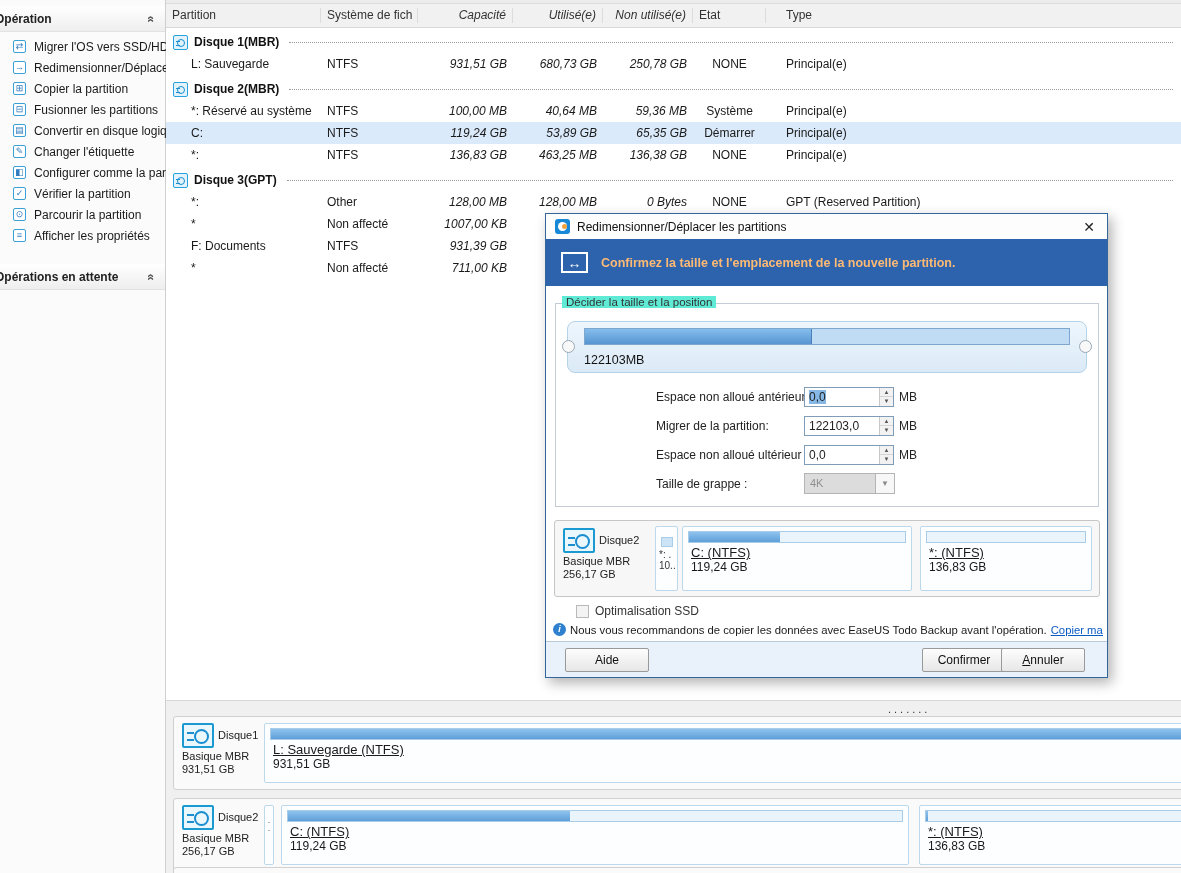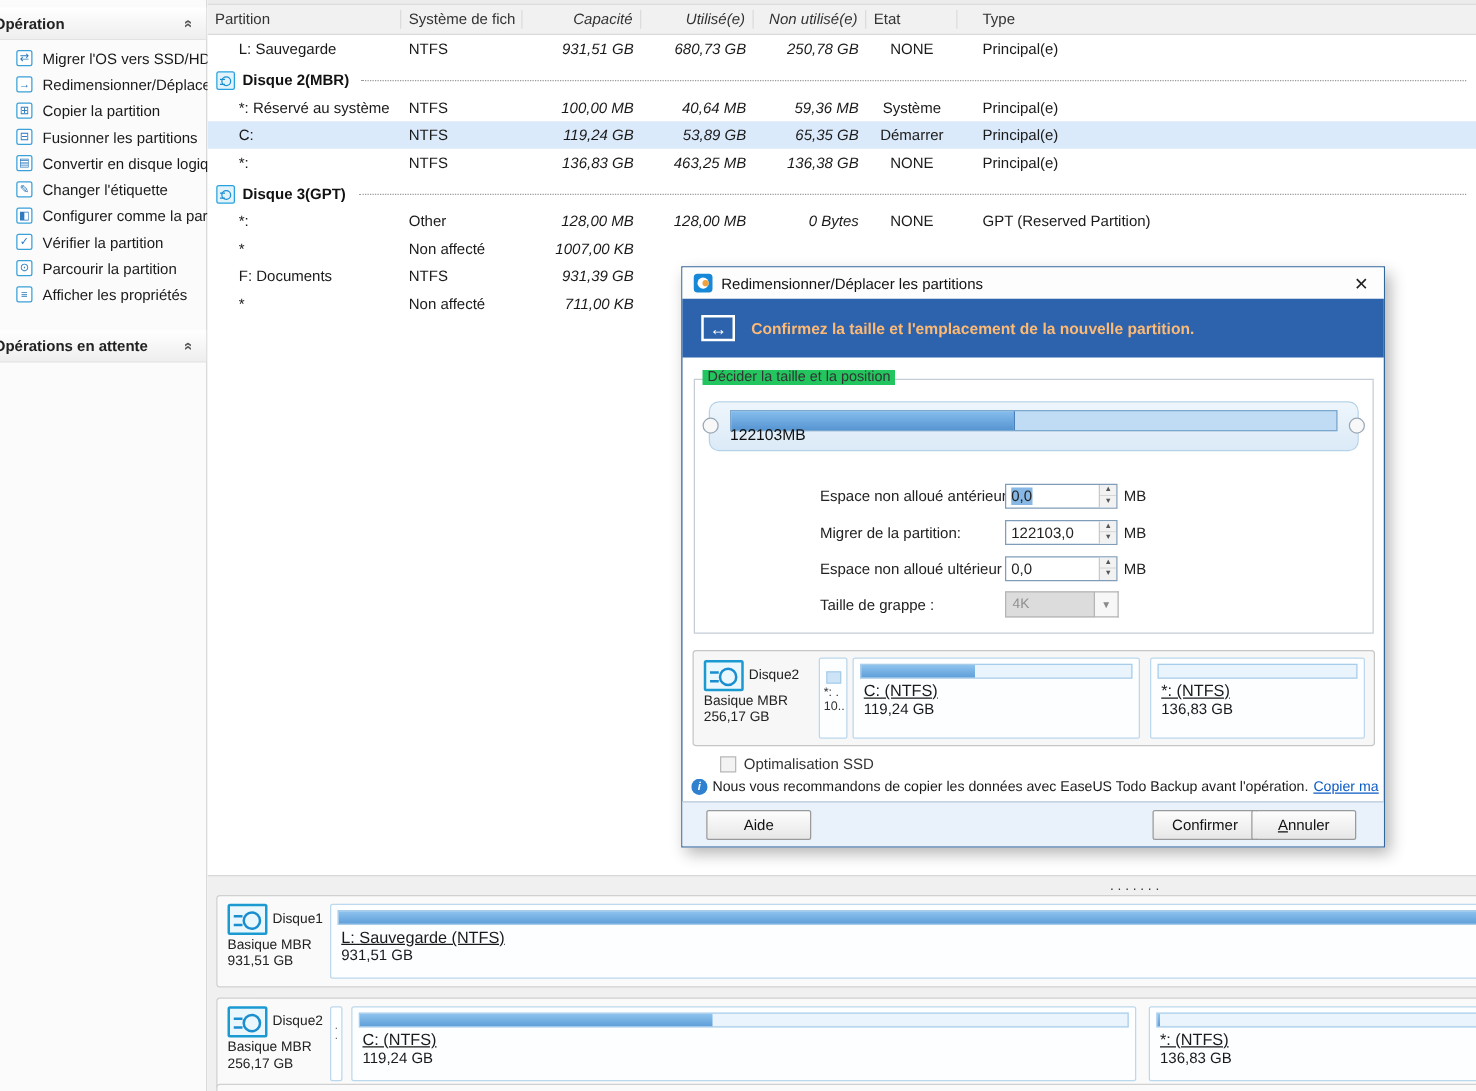--- a/index.html
+++ b/index.html
@@ -58,22 +58,22 @@
   .dtitle { height:25px; display:flex; align-items:center; gap:7px; padding:0 9px; font-size:12px; color:#111; background:#fdfdfd; }
   .appicon { width:15px; height:15px; border-radius:3px; background:#1787d8; position:relative; }
   .appicon::before { content:""; position:absolute; left:3px; top:3px; width:9px; height:9px; border-radius:50%; background:#fff; }
   .appicon::after { content:""; position:absolute; left:7px; top:5px; width:5px; height:5px; border-radius:50%; background:#f0a23c; }
   .dclose { margin-left:auto; font-size:14px; color:#222; width:18px; text-align:center; cursor:pointer; }
   .dbanner { height:47px; background:#2d62ad; display:flex; align-items:center; gap:13px; padding:0 15px; }
   .banner-icon { width:27px; height:21px; border:2px solid #fff; color:#fff; display:flex; align-items:center; justify-content:center; font-size:14px; font-weight:bold; }
   .banner-text { color:#fdba74; font-weight:bold; font-size:12.5px; }
 
   .groupbox { position:absolute; left:9px; top:89px; width:544px; height:204px; border:1px solid #c4cdd6; }
-  .gb-legend { position:absolute; top:-8px; left:6px; background:#22c55e; padding:0 4px; font-size:11.5px; color:#333; }
-  .slider-outer { position:absolute; left:11px; right:11px; top:17px; height:40px; background:linear-gradient(#eef6fc,#dbeaf7); border:1px solid #b4d2e8; border-radius:8px; }
+  .gb-legend { position:absolute; top:-8px; left:6px; background:#5eead4; padding:0 4px; font-size:11.5px; color:#333; }
+  .slider-outer { position:absolute; left:11px; right:11px; top:17px; height:52px; background:linear-gradient(#eef6fc,#dbeaf7); border:1px solid #b4d2e8; border-radius:8px; }
   .handle { position:absolute; width:13px; height:13px; border-radius:50%; background:#f8f8f8; border:1px solid #9aa8b5; top:50%; margin-top:-7px; cursor:ew-resize; }
   .handle.hl { left:-6px; } .handle.hr { right:-6px; }
   .slider-bar { position:absolute; left:16px; right:16px; top:6px; height:17px; background:#bfdcf4; border:1px solid #7da7cc; }
   .slider-fill { height:100%; background:linear-gradient(#85bdec,#5795d2); border-right:1px solid #4a7fb8; }
   .slider-label { position:absolute; left:16px; bottom:5px; font-size:12.5px; color:#111; }
   .frow { position:absolute; left:100px; display:flex; align-items:center; font-size:12px; color:#222; height:21px; }
   .f0 { top:82px; } .f1 { top:111px; } .f2 { top:140px; } .f3 { top:169px; }
   .flabel { width:148px; white-space:nowrap; }
   .spin { width:90px; height:20px; border:1px solid #7f9db9; background:#fff; position:relative; font-size:12px; padding:2px 16px 0 4px; white-space:nowrap; overflow:hidden; }
   .spin .val.sel { background:#86b7e5; }
@@ -163,20 +163,25 @@
     <div class="th c0">Partition</div>
     <div class="th c1">Système de fich</div>
     <div class="th c2 num">Capacité</div>
     <div class="th c3 num">Utilisé(e)</div>
     <div class="th c4 num">Non utilisé(e)</div>
     <div class="th c5">Etat</div>
     <div class="th c6">Type</div>
   </div>
 
   <div class="tbody">
+    <div class="grow">
+      <span class="dicon"></span>
+      <span>Disque 1(MBR)</span>
+      <span class="gdots"></span>
+    </div>
     <div class="row">
       <div class="cell c0">L: Sauvegarde</div>
       <div class="cell c1">NTFS</div>
       <div class="cell c2 num">931,51 GB</div>
       <div class="cell c3 num">680,73 GB</div>
       <div class="cell c4 num">250,78 GB</div>
       <div class="cell c5 ctr">NONE</div>
       <div class="cell c6">Principal(e)</div>
     </div>
 

